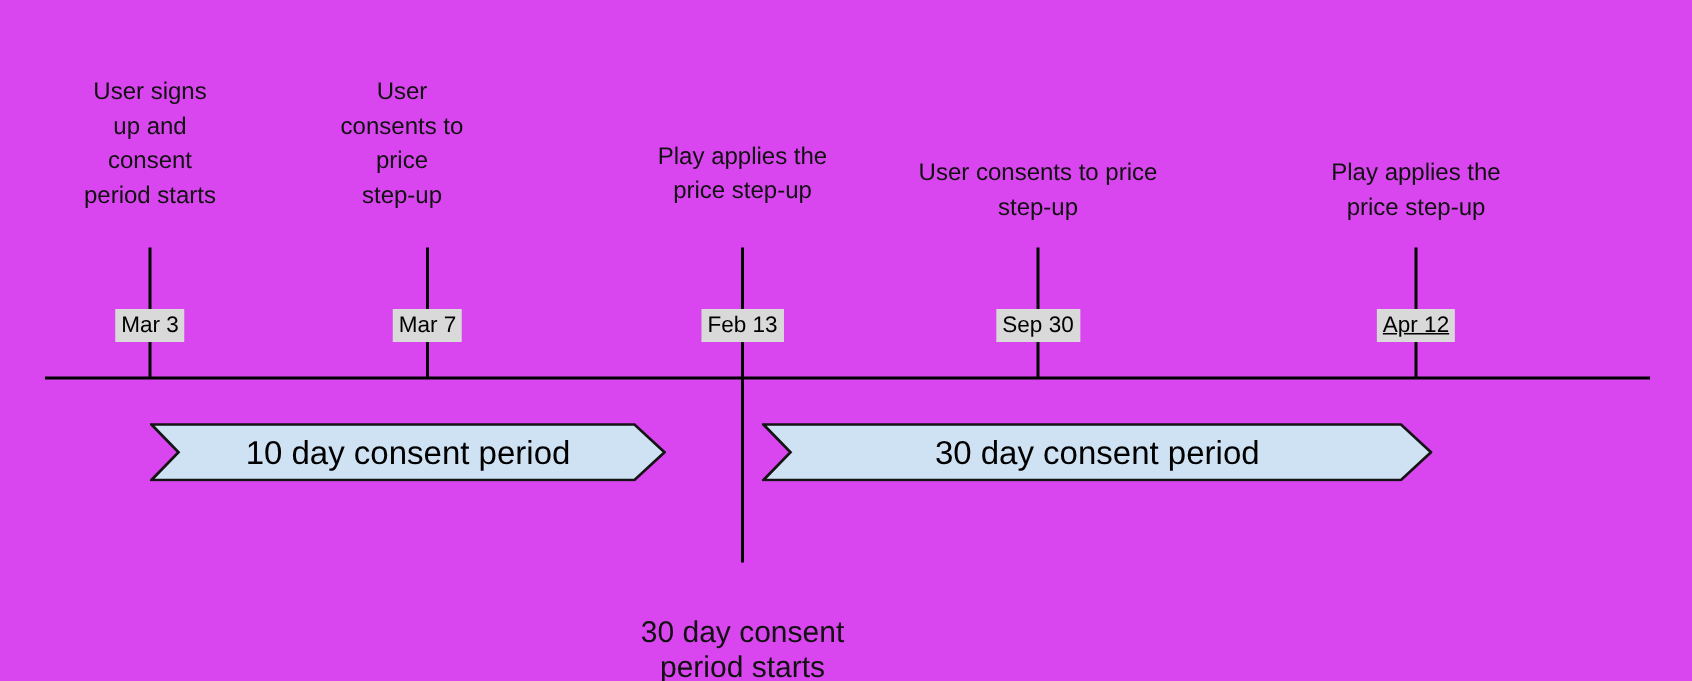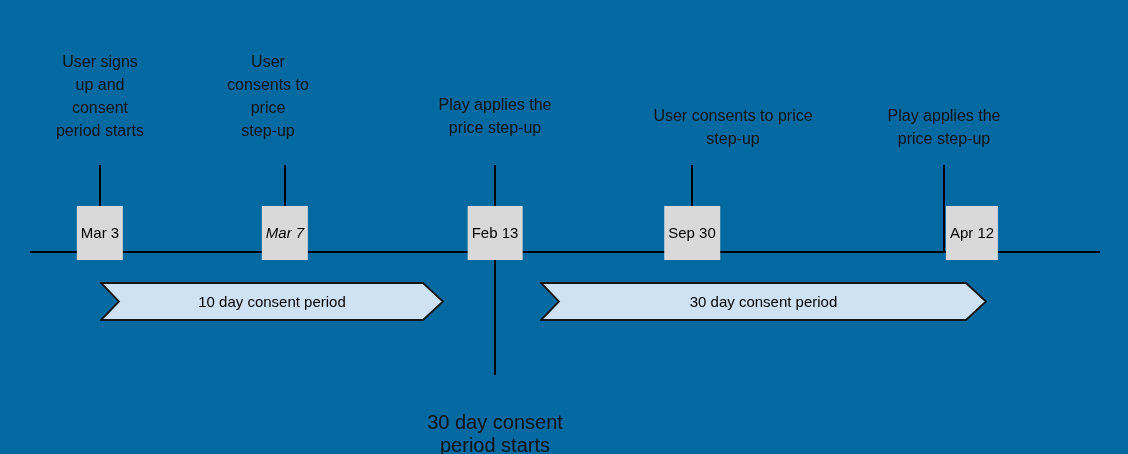--- a/index.html
+++ b/index.html
@@ -6,40 +6,40 @@
     --arrow-fill:#cfe2f3;
     --arrow-border:#141414;
     --date-badge-bg:#d9d9d9;
     --line:#000000;
     --text:#111111;
   }
   html,body{margin:0;padding:0;background:#ffffff;}
   .stage{
     position:relative;
     width:1128px;height:454px;
-    background:#0369a1;
+    background:#d946ef;
     font-family:"Liberation Sans", sans-serif;
     color:var(--text);
     overflow:hidden;
   }
   
   .evt-label{
     position:absolute;
     transform:translateX(-50%);
     width:240px;
     text-align:center;
     font-size:16px;
     line-height:23px;
     white-space:pre-line;
     color:var(--text);
   }
   .evt-label.e1{left:100px;top:50px;}
   .evt-label.e2{left:268px;top:50px;}
   .evt-label.e3{left:495px;top:93px;}
-  .evt-label.e4{left:733px;top:104px;}
+  .evt-label.e4{left:692px;top:104px;}
   .evt-label.e5{left:944px;top:104px;}
 
   
   .tick{
     position:absolute;
     width:2px;
     background:var(--line);
   }
   .tick.up{top:165px;height:87px;}
   .tick.t1{left:99px;}
@@ -58,49 +58,49 @@
   }
 
   
   .date-badge{
     position:absolute;
     top:206px;
     transform:translateX(-50%);
     background:var(--date-badge-bg);
     font-size:15px;
     line-height:22px;
-    padding:16px 4px;
+    padding:0 4px;
     white-space:nowrap;
     color:#000;
   }
   .date-badge.d1{left:100px;}
-  .date-badge.d2{left:285px;font-style:italic;}
+  .date-badge.d2{left:285px;}
   .date-badge.d3{left:495px;}
   .date-badge.d4{left:692px;}
-  .date-badge.d5{left:972px;}
+  .date-badge.d5{left:944px;text-decoration:underline;}
 
   
   .period{
     position:absolute;
     top:282px;height:39px;
   }
   .period.p1{left:100px;width:344px;}
-  .period.p2{left:540px;width:447px;}
+  .period.p2{left:508px;width:447px;}
   .period svg{position:absolute;left:0;top:0;display:block;}
   .period svg polygon{
     fill:var(--arrow-fill);
     stroke:var(--arrow-border);
     stroke-width:1.8;
     stroke-linejoin:miter;
   }
   .period .period-label{
     position:absolute;
     left:0;top:0;width:100%;height:100%;
     display:flex;align-items:center;justify-content:center;
-    font-size:15px;
+    font-size:22px;
     color:#000;
   }
 
   
   .note{
     position:absolute;
     left:495px;top:377px;
     transform:translateX(-50%);
     width:220px;
     text-align:center;

